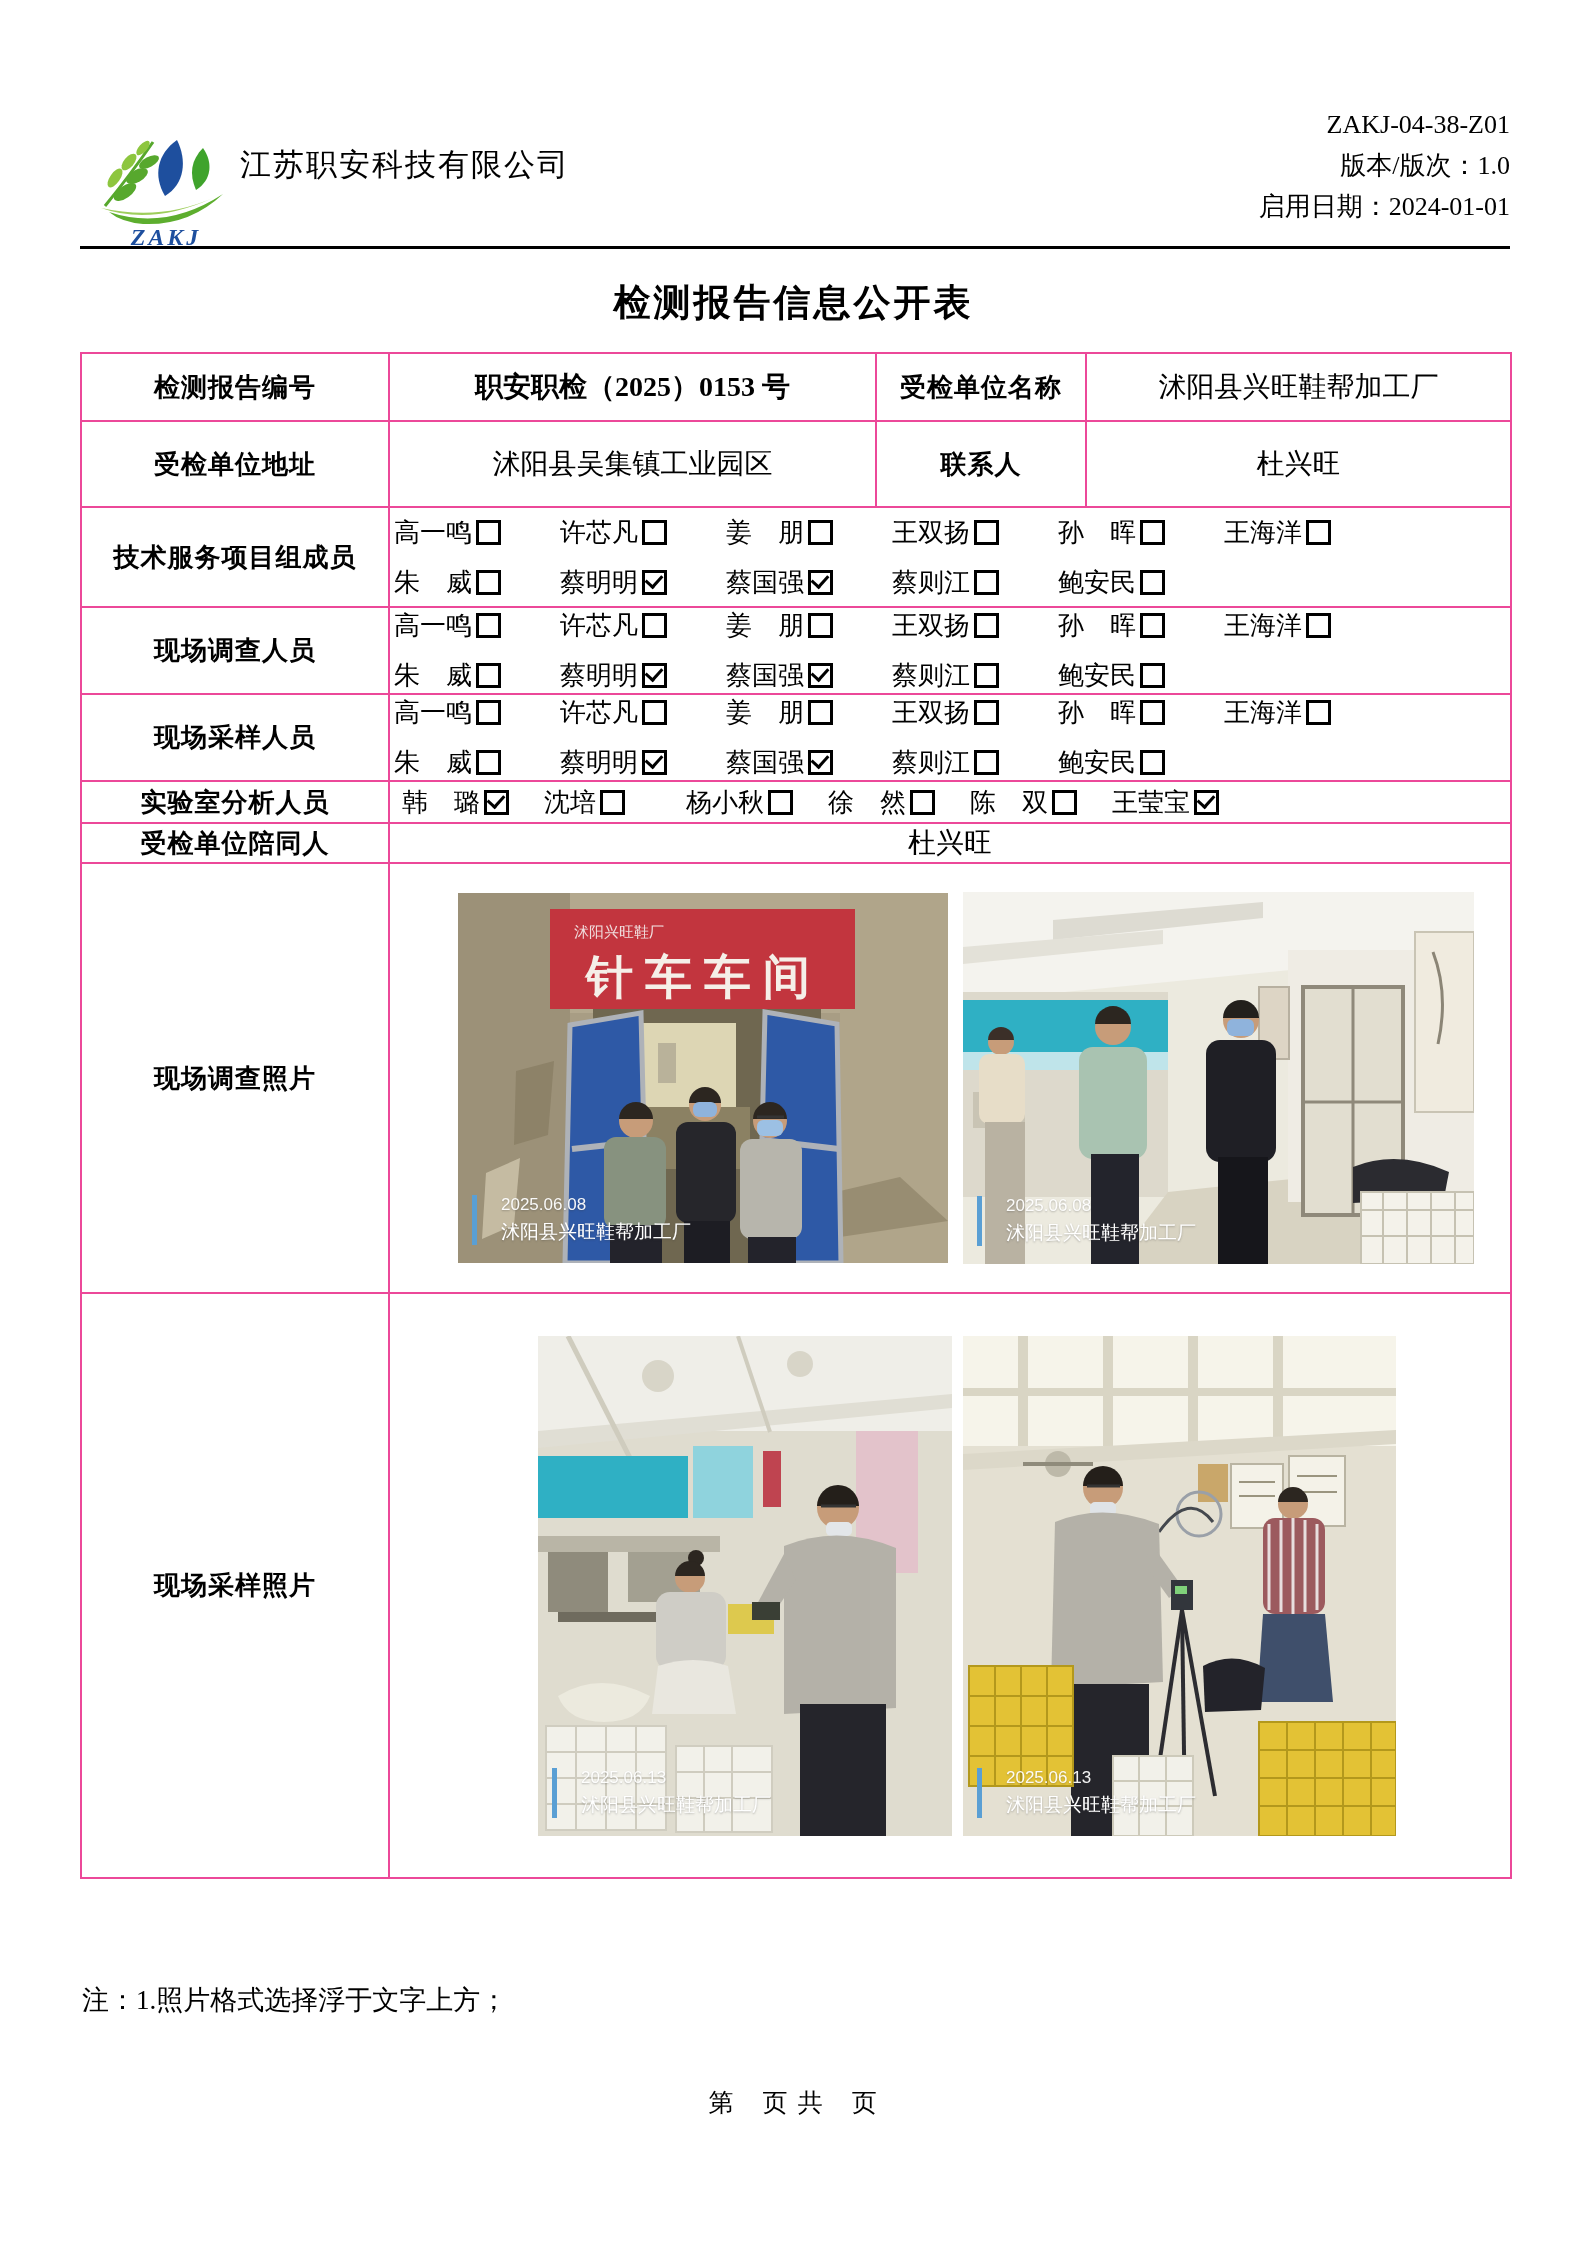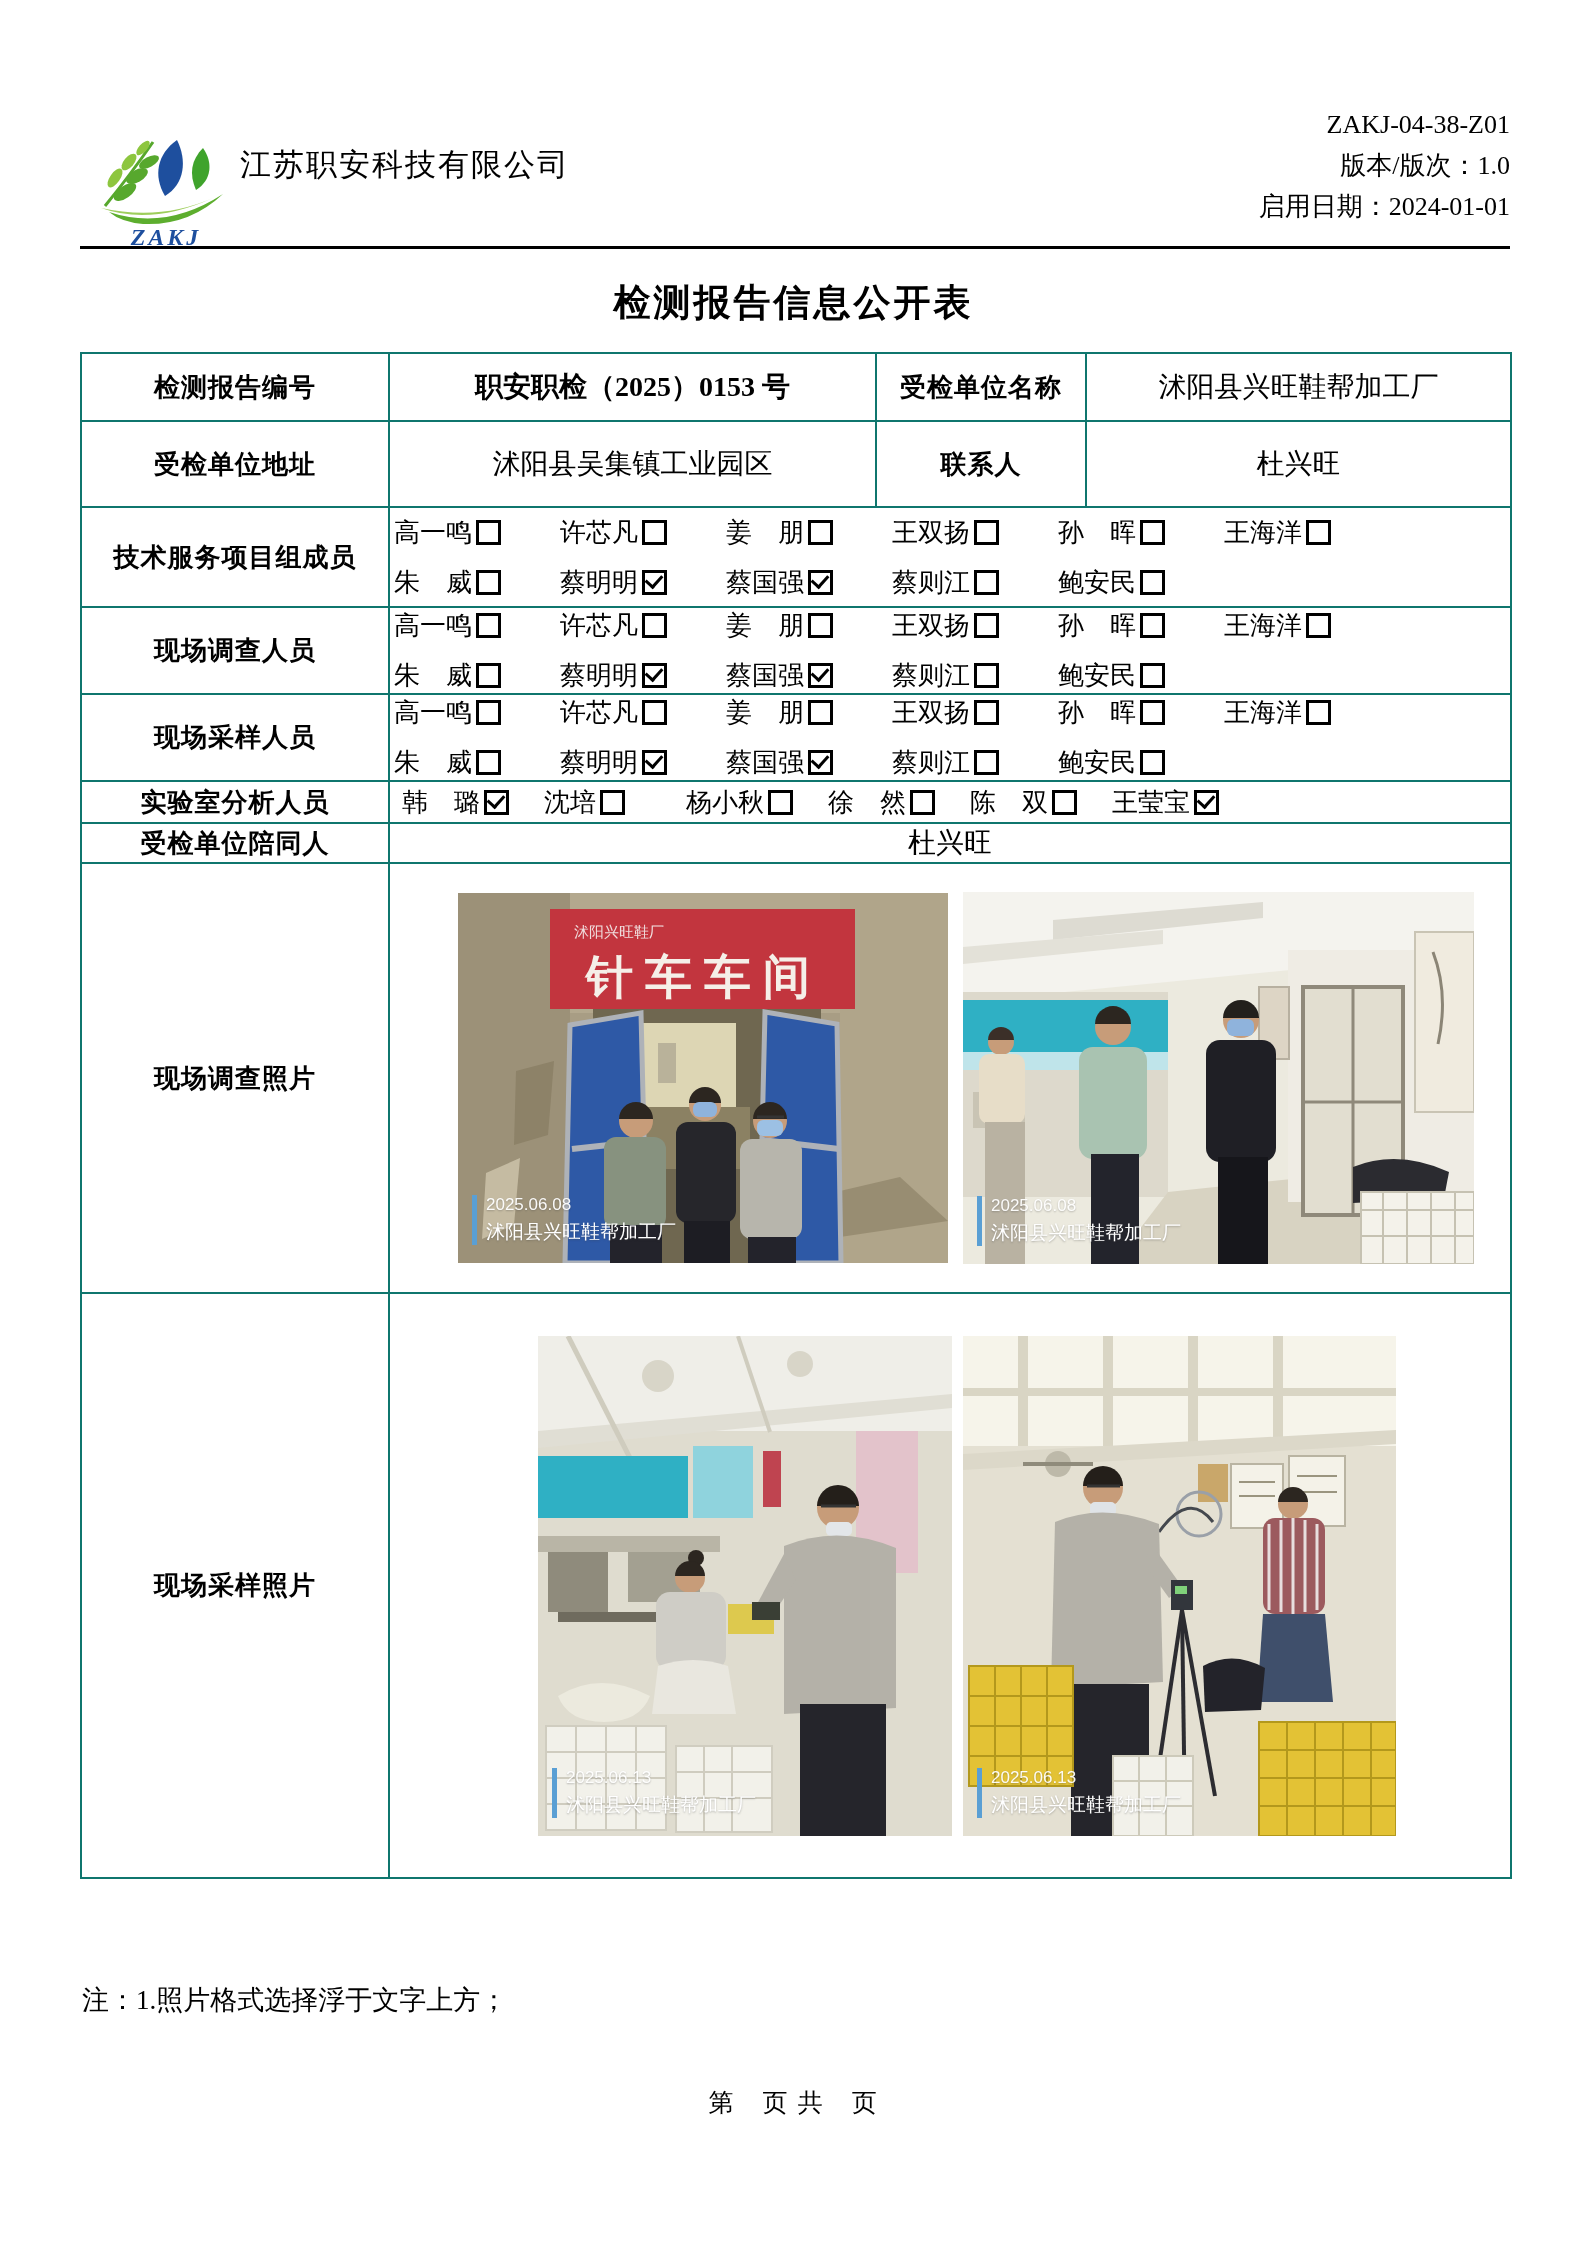--- a/index.html
+++ b/index.html
@@ -13,21 +13,21 @@
   .logo svg{display:block;margin:0 auto;}
   .zakj{font-style:italic;font-weight:bold;font-size:24px;letter-spacing:3px;color:#1e4f9e;margin-top:-2px;}
   .company{position:absolute;left:160px;top:58px;font-size:31px;letter-spacing:2px;}
   .hdr-right{position:absolute;right:0;top:18px;text-align:right;font-size:26px;line-height:41px;}
   .hdr-rule{position:absolute;left:80px;right:77px;top:246px;height:3px;background:#000;}
   
   .title{position:absolute;top:278px;left:0;width:100%;text-align:center;
     font-family:"Liberation Sans","DejaVu Sans",sans-serif;font-weight:bold;font-size:37px;letter-spacing:3px;}
   
   table.form{position:absolute;top:352px;left:80px;width:1430px;border-collapse:collapse;table-layout:fixed;}
-  table.form td{border:2px solid #0f766e;padding:0;vertical-align:middle;overflow:hidden;}
+  table.form td{border:2px solid #ec4899;padding:0;vertical-align:middle;overflow:hidden;}
   td.lbl{font-family:"Liberation Sans","DejaVu Sans",sans-serif;font-weight:bold;font-size:26px;text-align:center;letter-spacing:1px;}
   td.val{font-size:28px;text-align:center;}
   td.val.bold{font-weight:bold;}
   
   td.members{font-size:26px;}
   .mline{display:flex;align-items:center;padding-left:4px;}
   .mline + .mline{margin-top:15px;}
   .member{display:inline-flex;align-items:center;width:166px;flex:0 0 auto;}
   .mline.lab{padding-left:12px;}
   .mline.lab .member{width:142px;}
@@ -40,21 +40,21 @@
   .prow1{padding-left:68px;gap:15px;}
   .prow2{padding-left:148px;gap:11px;}
   .photo{position:relative;flex:0 0 auto;overflow:hidden;background:#ec4899;}
   .photo svg{display:block;width:100%;height:100%;}
   .p1{width:490px;height:370px;}
   .p2{width:511px;height:372px;}
   .p3{width:414px;height:500px;}
   .p4{width:433px;height:500px;}
   .wm{position:absolute;left:14px;bottom:18px;color:#fff;text-align:left;
     font-family:"Liberation Sans","DejaVu Sans",sans-serif;
-    border-left:5px solid #5a9fd4;padding-left:9px;text-shadow:0 1px 2px rgba(60,60,60,.35);}
+    border-left:5px solid #5a9fd4;padding-left:24px;text-shadow:0 1px 2px rgba(60,60,60,.35);}
   .wm .d{font-size:17px;opacity:.95;}
   .wm .c{font-size:19px;margin-top:4px;}
   
   .note{position:absolute;top:1982px;left:82px;font-size:27px;}
   .footer{position:absolute;top:2086px;left:0;width:100%;text-align:center;font-size:25px;letter-spacing:2px;}
 </style>
 </head>
 <body>
 
 <div class="page">

